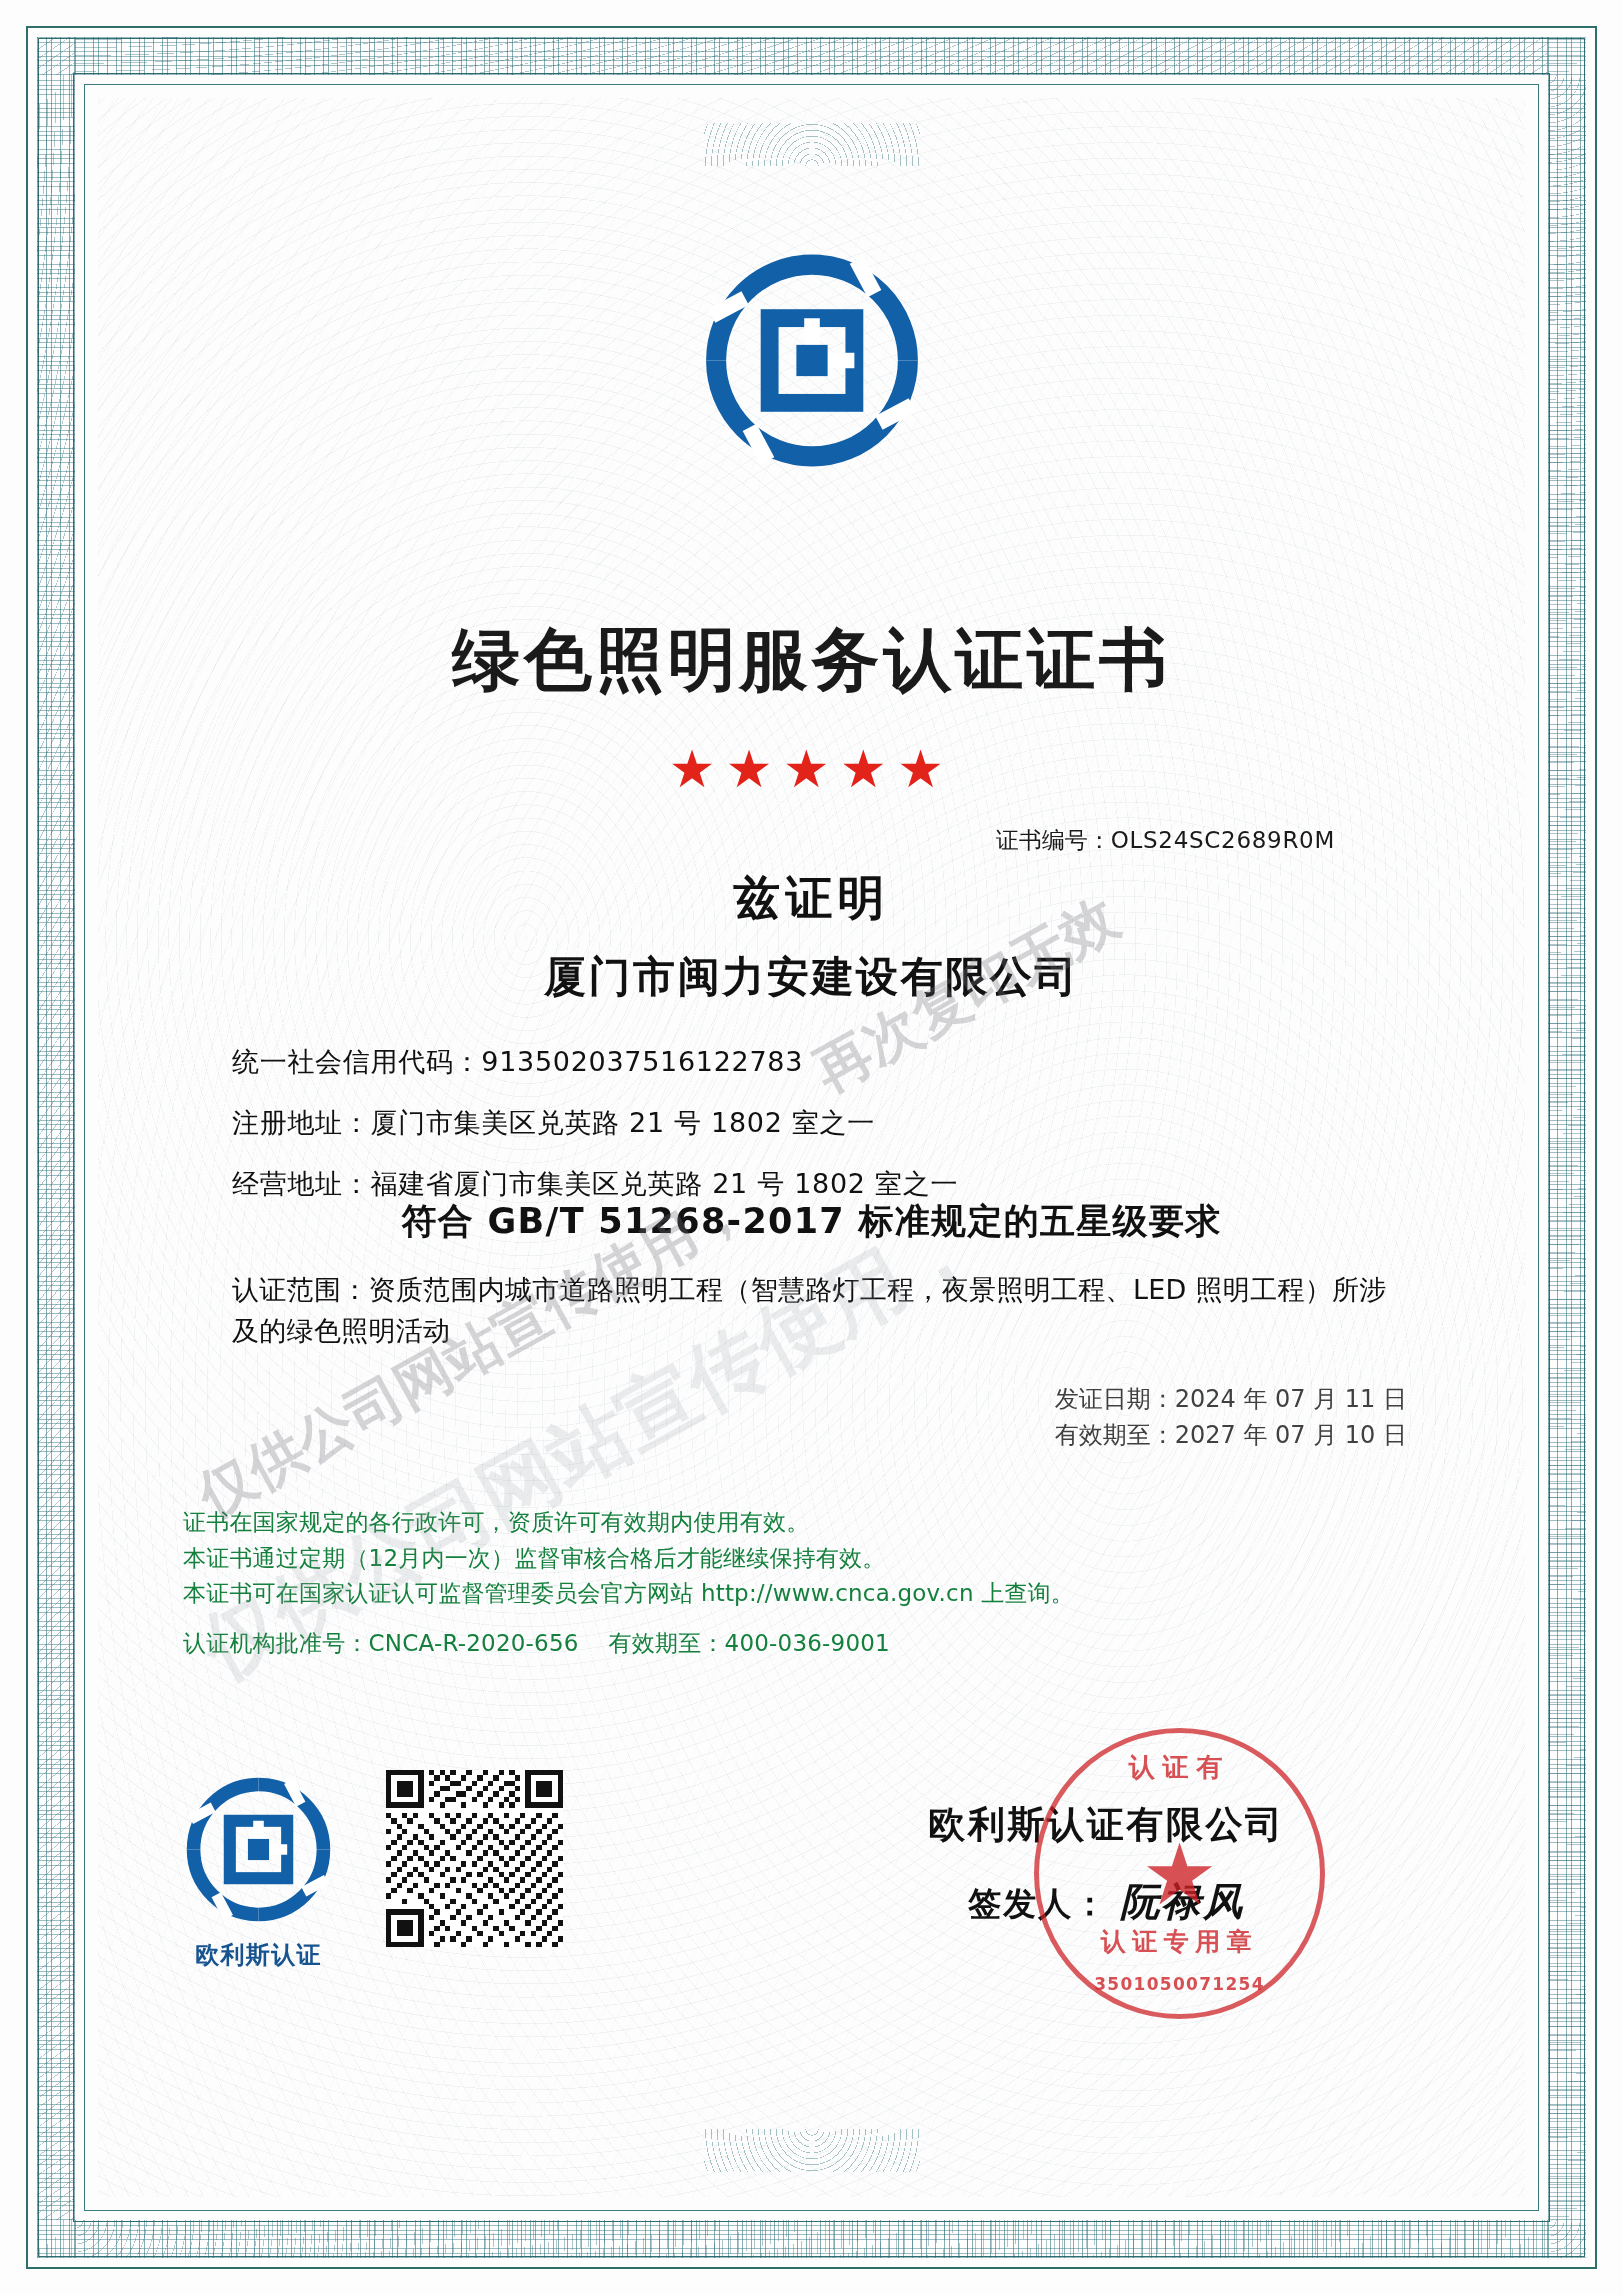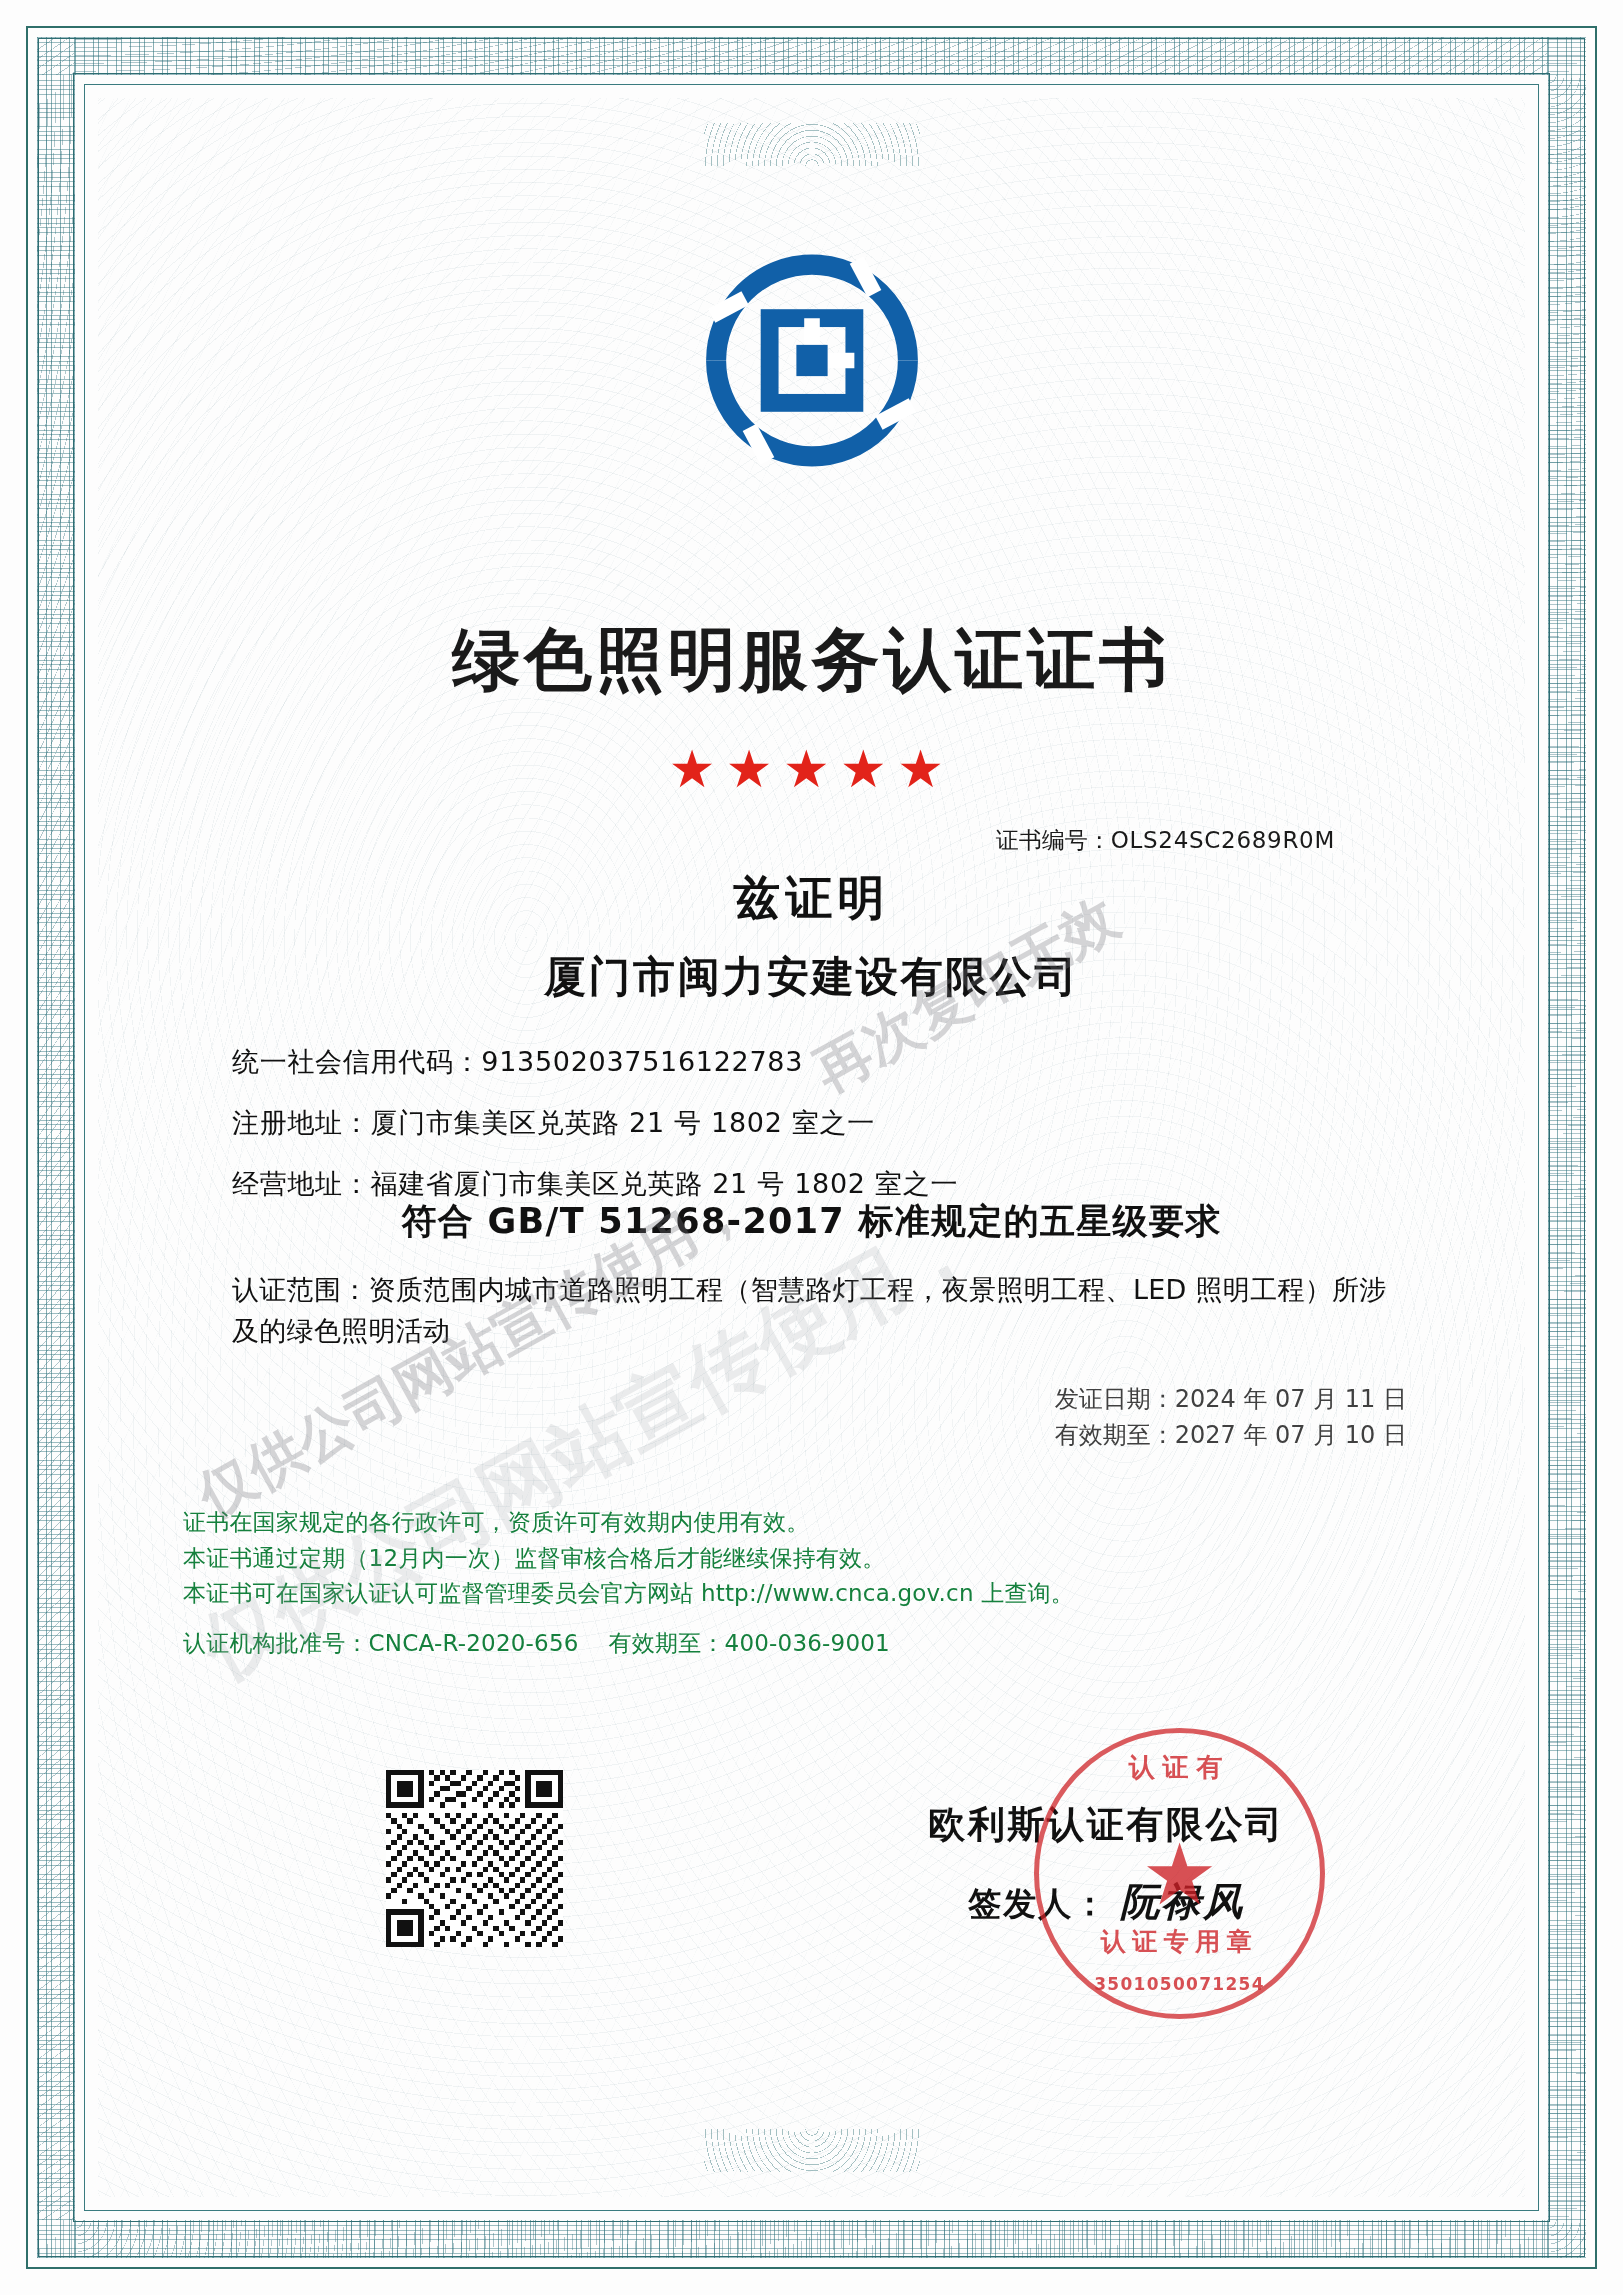--- a/index.html
+++ b/index.html
@@ -422,20 +422,42 @@
       <div>本证书通过定期（12月内一次）监督审核合格后才能继续保持有效。</div>
       <div>本证书可在国家认证认可监督管理委员会官方网站 http://www.cnca.gov.cn 上查询。</div>
       <div class="gap"></div>
       <div>
         <span>认证机构批准号：</span><span>CNCA-R-2020-656</span>
         &nbsp;&nbsp;
         <span>有效期至：</span><span>400-036-9001</span>
       </div>
     </div>
 
+    <div class="bottom-logo">
+      <div>
+        <svg width="151" height="151" viewBox="0 0 100 100" aria-hidden="true">
+          <g fill="none" stroke="#1160a8" stroke-width="9">
+            <path d="M50 7 A43 43 0 0 1 93 50"></path>
+            <path d="M93 50 A43 43 0 0 1 50 93"></path>
+            <path d="M50 93 A43 43 0 0 1 7 50"></path>
+            <path d="M7 50 A43 43 0 0 1 50 7"></path>
+          </g>
+          <g fill="none" stroke="#ffffff" stroke-width="7">
+            <path d="M70 5 L78 20"></path>
+            <path d="M95 70 L80 78"></path>
+            <path d="M30 95 L22 80"></path>
+            <path d="M5 30 L20 22"></path>
+          </g>
+          <rect x="31" y="31" width="38" height="38" fill="none" stroke="#1160a8" stroke-width="8"></rect>
+          <path d="M50 31 L50 50 L69 50" fill="none" stroke="#ffffff" stroke-width="7"></path>
+          <rect x="43" y="43" width="14" height="14" fill="#1160a8"></rect>
+        </svg>
+      </div>
+      <div class="caption">欧利斯认证</div>
+    </div>
 
     <div class="qr">
       <svg width="177" height="177" viewBox="0 0 33 33" shape-rendering="crispEdges" aria-hidden="true">
         <rect width="33" height="33" fill="#ffffff"></rect>
         <g fill="#111111">
           <rect x="0" y="0" width="7" height="1"></rect>
             <rect x="0" y="6" width="7" height="1"></rect>
           <rect x="0" y="0" width="1" height="7"></rect>
             <rect x="6" y="0" width="1" height="7"></rect>
           <rect x="2" y="2" width="3" height="3"></rect>

